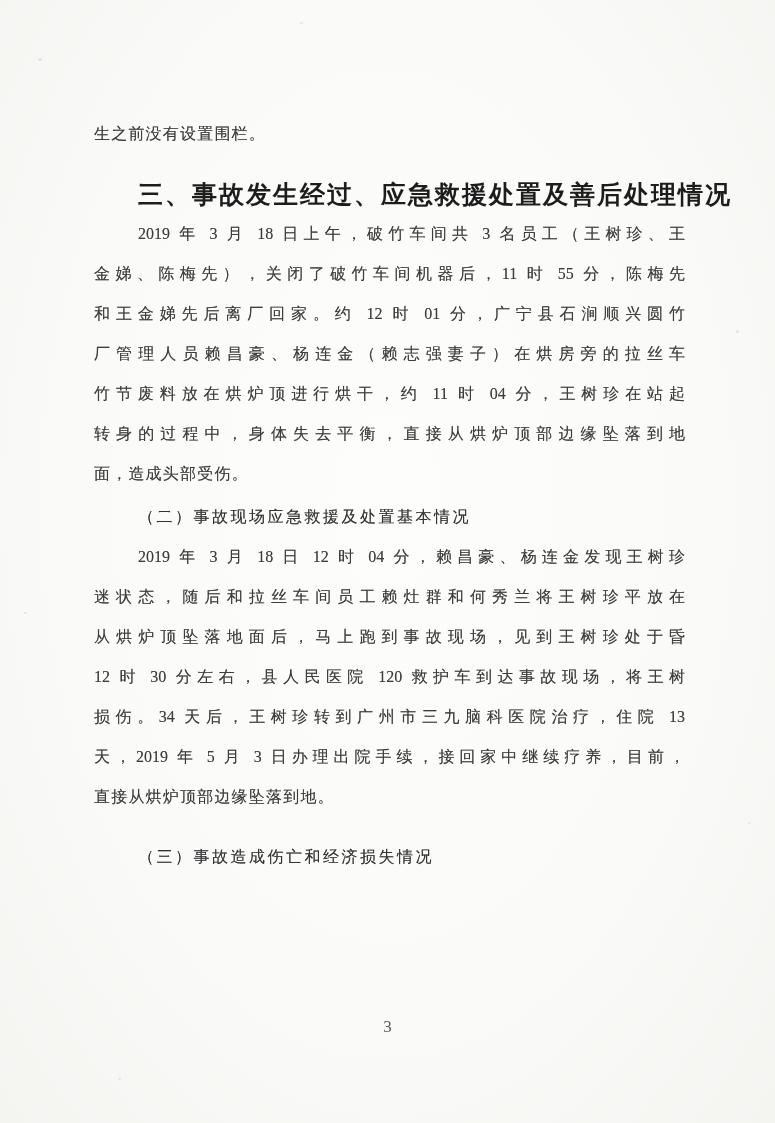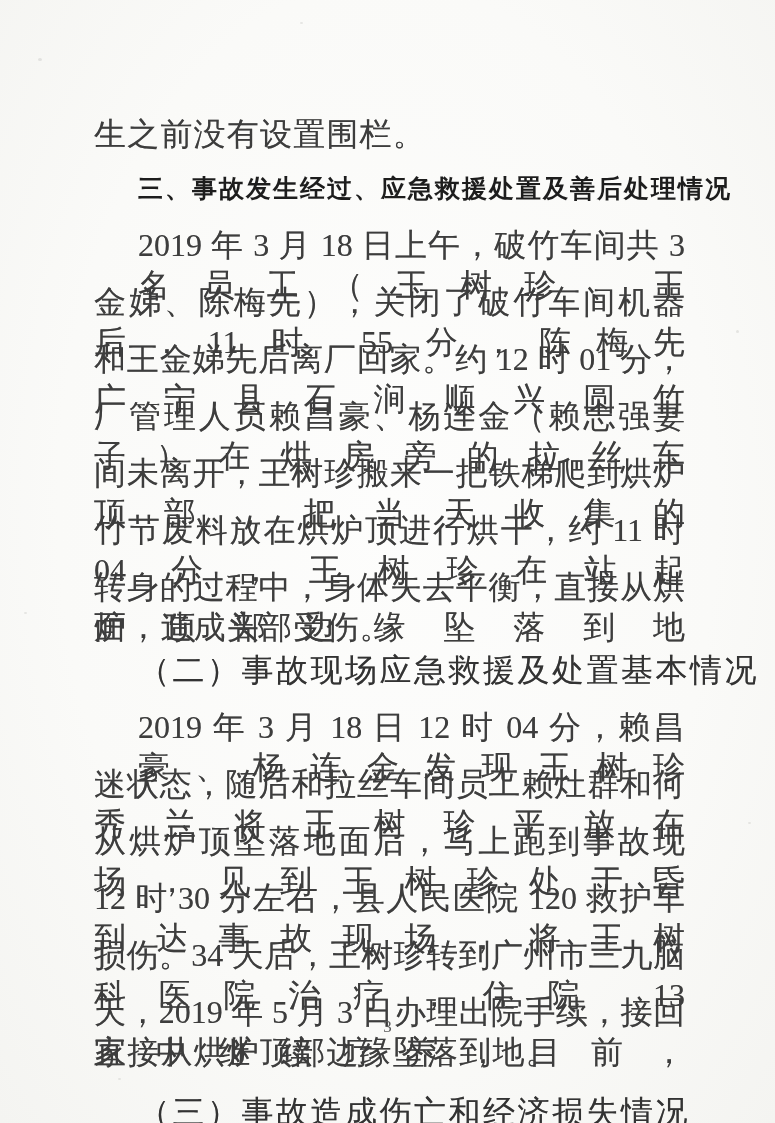--- a/index.html
+++ b/index.html
@@ -19,38 +19,37 @@
   }
   .content {
     position: absolute;
     left: 94px;
     right: 90px;
     top: 114px;
   }
   .ln {
     height: 40px;
     line-height: 40px;
-    font-size: 32px;
+    font-size: 16px;
     color: #3d3d3d;
     letter-spacing: 1.2px;
     text-shadow: 0 0 0.5px rgba(70,70,70,0.55);
     white-space: nowrap;
     font-family: Liberation Serif, serif;
   }
   .just {
     white-space: normal;
     letter-spacing: normal;
     text-align: justify;
     text-align-last: justify;
     text-justify: inter-character;
-    margin-top: 17px;
   }
   .indent { padding-left: 44px; }
   .h1 {
-    margin-top: 14px;
+    margin-top: 20px;
     font-family: "Liberation Sans", "DejaVu Sans", sans-serif;
     font-weight: 700;
     font-size: 25px;
     color: #1d1d1d;
     letter-spacing: 2px;
     text-shadow: none;
   }
   .h2 {
     margin-top: 3px;
     font-weight: 500;
@@ -98,21 +97,20 @@
     <i class="sp s6"></i>
   </div>
 
   <main class="content">
     <div class="ln">生之前没有设置围栏。</div>
     <div class="ln h1 indent">三、事故发生经过、应急救援处置及善后处理情况</div>
     <div class="ln just indent">2019 年 3 月 18 日上午，破竹车间共 3 名员工（王树珍、王</div>
     <div class="ln just">金娣、陈梅先），关闭了破竹车间机器后，11 时 55 分，陈梅先</div>
     <div class="ln just">和王金娣先后离厂回家。约 12 时 01 分，广宁县石涧顺兴圆竹</div>
     <div class="ln just">厂管理人员赖昌豪、杨连金（赖志强妻子）在烘房旁的拉丝车</div>
-    <div class="ln just">间未离开，王树珍搬来一把铁梯爬到烘炉顶部，把当天收集的</div>
     <div class="ln just">竹节废料放在烘炉顶进行烘干，约 11 时 04 分，王树珍在站起</div>
     <div class="ln just">转身的过程中，身体失去平衡，直接从烘炉顶部边缘坠落到地</div>
     <div class="ln">面，造成头部受伤。</div>
     <div class="ln h2 indent">（二）事故现场应急救援及处置基本情况</div>
     <div class="ln just indent">2019 年 3 月 18 日 12 时 04 分，赖昌豪、杨连金发现王树珍</div>
     <div class="ln just">迷状态，随后和拉丝车间员工赖灶群和何秀兰将王树珍平放在</div>
     <div class="ln just">从烘炉顶坠落地面后，马上跑到事故现场，见到王树珍处于昏</div>
     <div class="ln just">12 时 30 分左右，县人民医院 120 救护车到达事故现场，将王树</div>
     <div class="ln just">损伤。34 天后，王树珍转到广州市三九脑科医院治疗，住院 13</div>
     <div class="ln just">天，2019 年 5 月 3 日办理出院手续，接回家中继续疗养，目前，</div>

